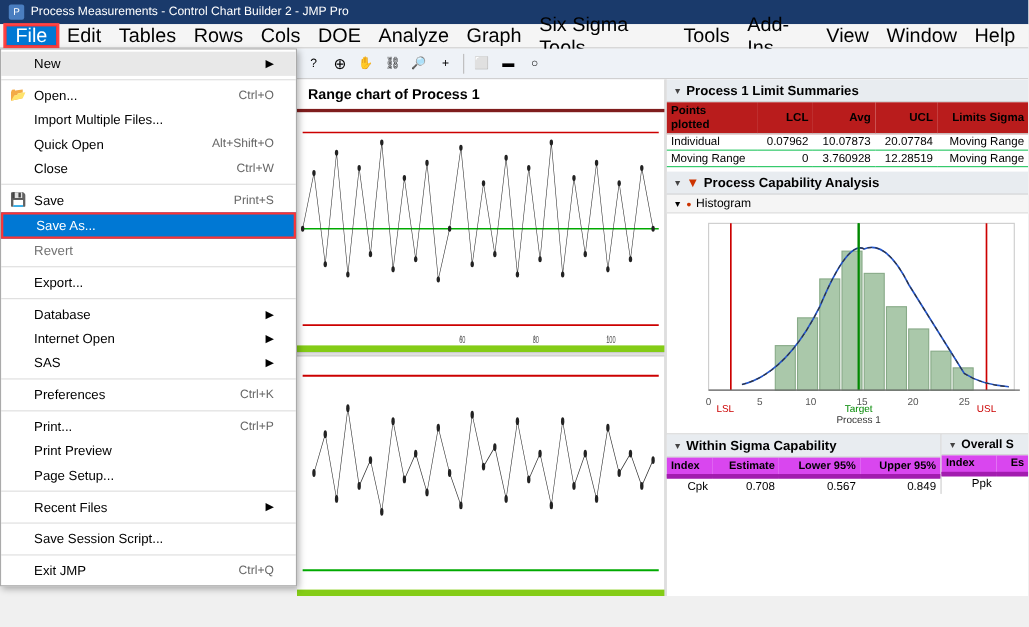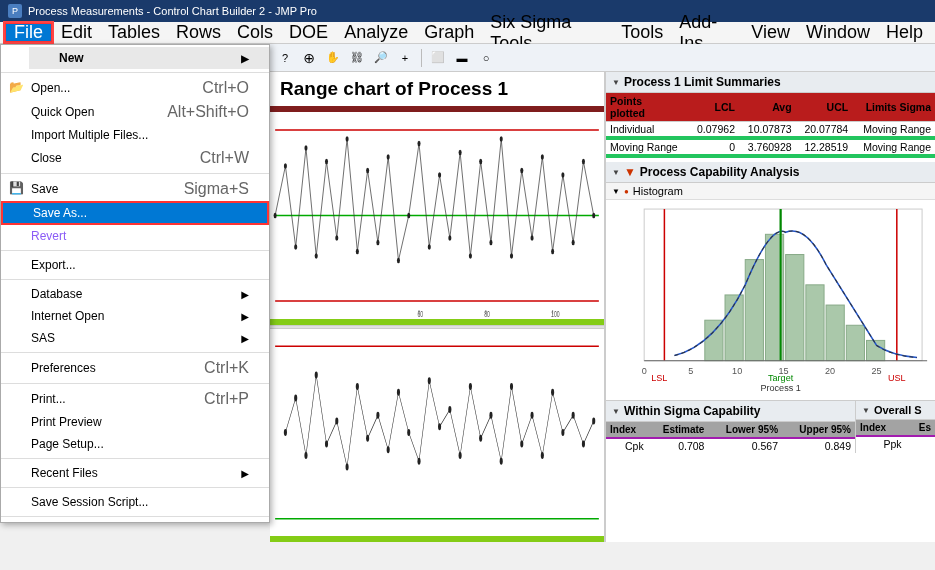--- a/index.html
+++ b/index.html
@@ -108,21 +108,21 @@
       align-items: center;
       padding: 3px 20px 3px 30px;
       cursor: pointer;
       position: relative;
       font-size: 12px;
       min-height: 22px;
     }
     .dropdown-item .shortcut {
       margin-left: auto;
       color: #666;
-      font-size: 16px;
+      font-size: 11px;
     }
     .dropdown-item .arrow {
       margin-left: auto;
       font-size: 10px;
     }
     .dropdown-separator {
       height: 1px;
       background: #ddd;
       margin: 3px 0;
     }
@@ -138,22 +138,21 @@
       font-size: 12px;
     }
     .dropdown-item.open-icon::before {
       content: '📂';
       font-size: 12px;
     }
 
     
     .dropdown-item.new-item {
       background: #e8e8e8;
-      font-weight: bold;
-      margin-left: 28px;
+      font-weight: normal;
     }
 
     
     .content-area {
       flex: 1;
       display: flex;
       flex-direction: column;
       overflow: hidden;
     }
 
@@ -191,35 +190,35 @@
       background: #b91c1c;
       padding: 2px 4px;
       text-align: right;
       border-bottom: 1px solid #ccc;
       font-weight: bold;
     }
     .limits-table th:first-child { text-align: left; }
     .limits-table td {
       padding: 1px 4px;
       text-align: right;
-      border-bottom: 4px solid #22c55e;
+      border-bottom: 1px solid #22c55e;
     }
     .limits-table td:first-child { text-align: left; }
 
     
     .capability-table {
       width: 100%;
       border-collapse: collapse;
       font-size: 10.5px;
     }
     .capability-table th {
-      background: #a3a3a3;
+      background: #d946ef;
       padding: 2px 4px;
       text-align: right;
-      border-bottom: 2px solid #a21caf;
+      border-bottom: 4px solid #a21caf;
       font-weight: bold;
       font-size: 10px;
     }
     .capability-table th:first-child { text-align: left; }
     .capability-table td {
       padding: 1px 4px;
       text-align: right;
       font-size: 10.5px;
     }
 
@@ -281,42 +280,42 @@
       <span class="arrow">▶</span>
     </div>
 
     <div class="dropdown-separator"></div>
 
     <div class="dropdown-item has-icon open-icon">
       <span>Open...</span>
       <span class="shortcut">Ctrl+O</span>
     </div>
     <div class="dropdown-item">
+      <span>Import Multiple Files...</span>
+    </div>
+    <div class="dropdown-item">
       <span>Quick Open</span>
       <span class="shortcut">Alt+Shift+O</span>
     </div>
     <div class="dropdown-item">
-      <span>Import Multiple Files...</span>
-    </div>
-    <div class="dropdown-item">
       <span>Close</span>
       <span class="shortcut">Ctrl+W</span>
     </div>
 
     <div class="dropdown-separator"></div>
 
     <div class="dropdown-item has-icon save-icon">
       <span>Save</span>
-      <span class="shortcut">Sigma+S</span>
+      <span class="shortcut">Print+S</span>
     </div>
 
     <div class="dropdown-item save-as-highlight" style="border: 2px solid #ff3333; background: #0078d4; color: white;">
       <span>Save As...</span>
     </div>
-    <div class="dropdown-item" style="color:#8b5cf6;align-items:center;">
+    <div class="dropdown-item" style="color:#737373;align-items:center;">
       <span>Revert</span>
     </div>
 
     <div class="dropdown-separator"></div>
 
     <div class="dropdown-item">
       <span>Export...</span>
     </div>
 
     <div class="dropdown-separator"></div>
@@ -362,20 +361,24 @@
     </div>
 
     <div class="dropdown-separator"></div>
 
     <div class="dropdown-item">
       <span>Save Session Script...</span>
     </div>
 
     <div class="dropdown-separator"></div>
 
+    <div class="dropdown-item">
+      <span>Exit JMP</span>
+      <span class="shortcut">Ctrl+Q</span>
+    </div>
   </div>
 
   <div class="content-area" style="margin-left: 270px;">
 
     <div class="toolbar" style="background:#eef2f7; border-bottom:1px solid #ccc;">
       <button class="toolbar-btn">?</button>
       <button class="toolbar-btn" style="font-size:14px;">⊕</button>
       <button class="toolbar-btn">✋</button>
       <button class="toolbar-btn">⛓</button>
       <button class="toolbar-btn">🔎</button>
@@ -383,21 +386,21 @@
       <div class="toolbar-sep"></div>
       <button class="toolbar-btn">⬜</button>
       <button class="toolbar-btn">▬</button>
       <button class="toolbar-btn">○</button>
     </div>
 
     <div style="display:flex; flex:1; overflow:hidden;">
 
       <div class="charts-container" style="flex:1; background:white; border-right:1px solid #ccc;">
 
-        <div style="padding: 6px 10px; font-size:19px; font-weight:bold; border-bottom:6px solid #7f1d1d;">Range chart of Process 1</div>
+        <div style="padding: 6px 10px; font-size:13px; font-weight:bold; border-bottom:3px solid #7f1d1d;">Range chart of Process 1</div>
 
         <div class="chart-top" style="height:230px; position:relative;">
           <svg width="100%" height="100%" viewBox="0 0 650 230" preserveAspectRatio="none">
 
             <line x1="10" y1="20" x2="640" y2="20" stroke="#cc0000" stroke-width="1.5"></line>
             <line x1="10" y1="210" x2="640" y2="210" stroke="#cc0000" stroke-width="1.5"></line>
 
             <line x1="10" y1="115" x2="640" y2="115" stroke="#00aa00" stroke-width="1.5"></line>
 
             <polyline points="10,115 30,60 50,150 70,40 90,160 110,55 130,140 150,30 170,155 190,65 210,145 230,50 250,165 270,115 290,35 310,150 330,70 350,140 370,45 390,160 410,55 430,145 450,30 470,160 490,65 510,140 530,50 550,155 570,70 590,145 610,55 630,115" fill="none" stroke="#333" stroke-width="1"></polyline>

